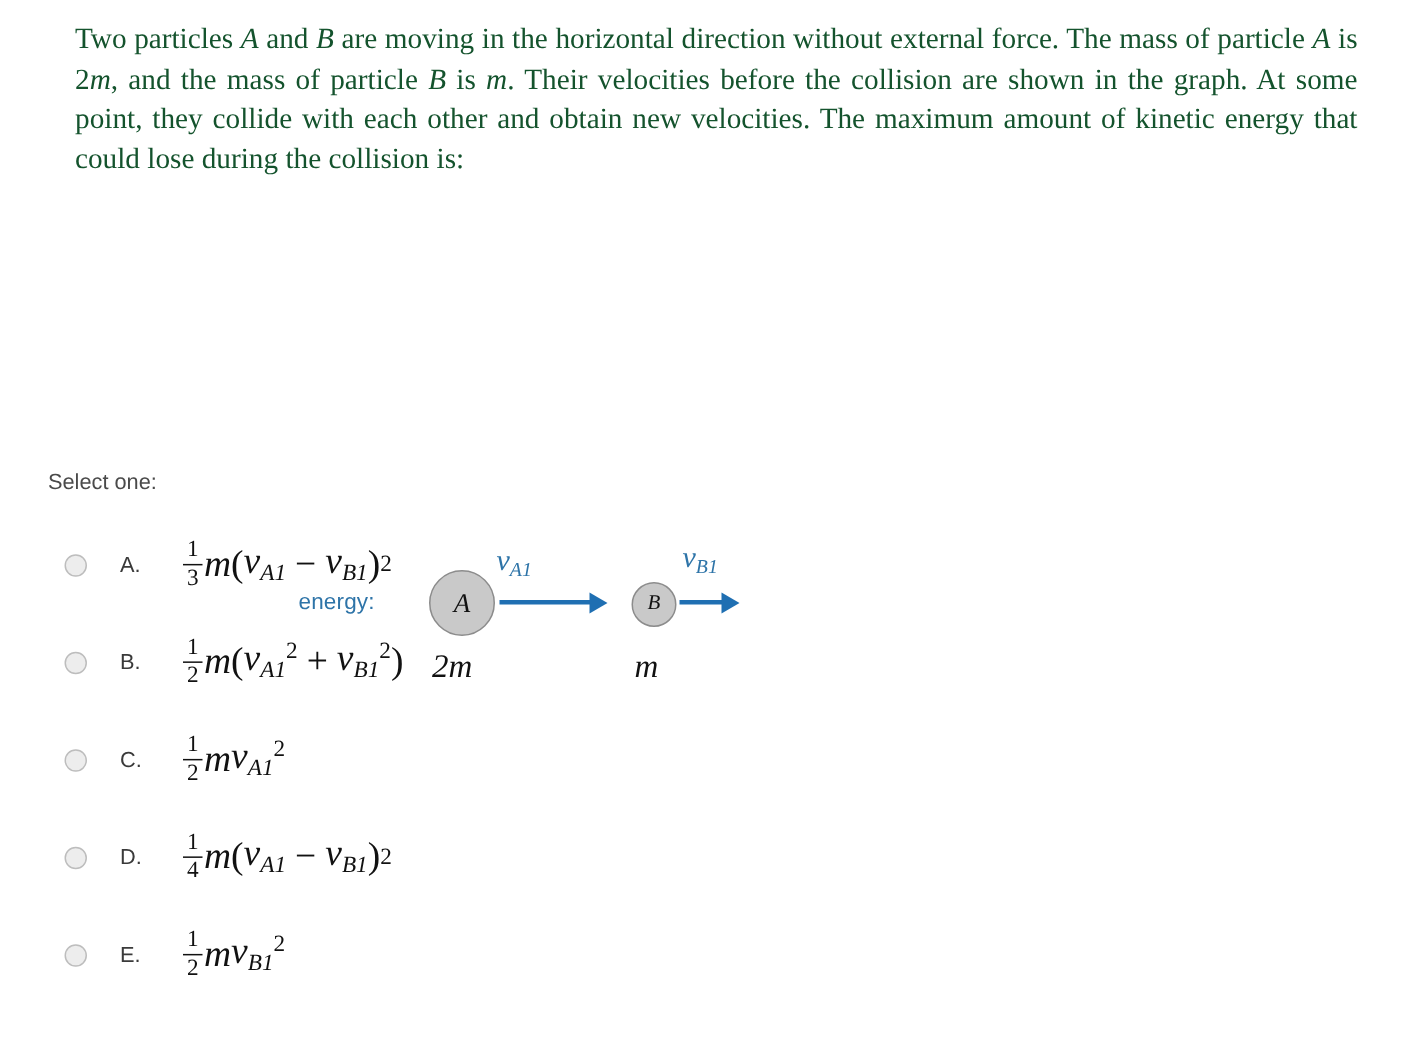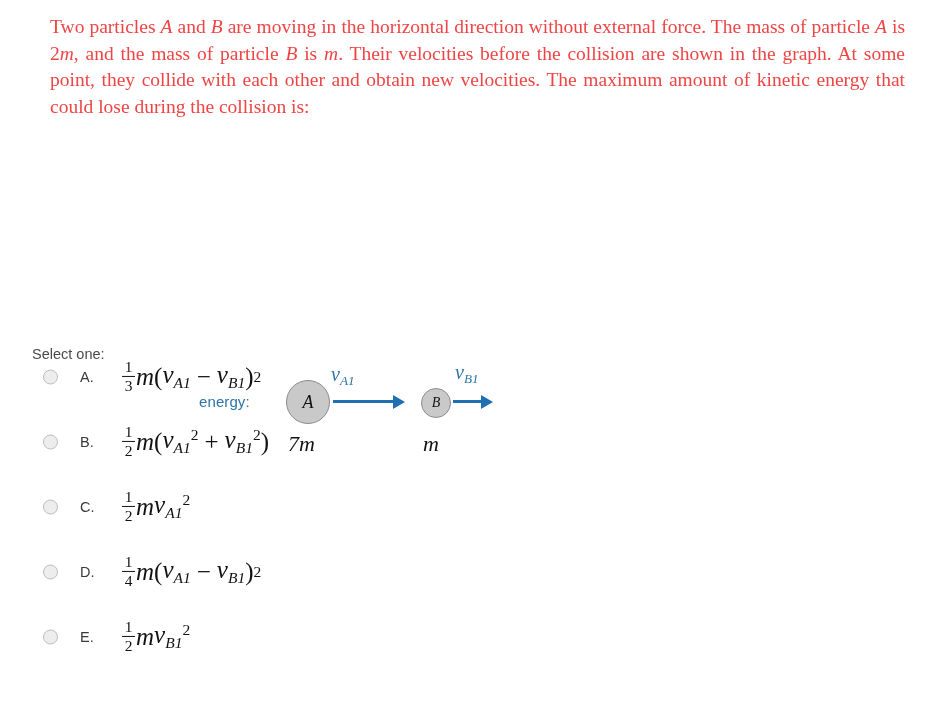--- a/index.html
+++ b/index.html
@@ -17,21 +17,21 @@
 
   
   .question-stem {
     position: absolute;
     left: 50px;
     top: 14px;
     width: 855px;
     font-family: "Liberation Serif", serif;
     font-size: 19.5px;
     line-height: 26.5px;
-    color: #ef4444;
+    color: #14532d;
     text-align: justify;
     text-justify: inter-word;
   }
   .question-stem .mi {
     font-style: italic;
   }
 
   
   .diagram {
     position: absolute;
@@ -130,21 +130,20 @@
   .mass-b { left: 423px; top: 253px; }
 
   
   .select-one {
     position: absolute;
     left: 32px;
     top: 314px;
     font-family: "Liberation Sans", sans-serif;
     font-size: 14.5px;
     color: #4a4a4a;
-    margin-top: 32px;
   }
   .options {
     position: absolute;
     left: 0;
     top: 344px;
     width: 952px;
   }
   .option-row {
     position: relative;
     height: 65px;
@@ -245,21 +244,21 @@
   </div>
   <div class="arrow arrow-a"></div>
   <div class="v-label v-label-a" id="v-label-a"><span>v</span><sub>A1</sub></div>
 
   <div class="particle particle-b">
     <span>B</span>
   </div>
   <div class="arrow arrow-b"></div>
   <div class="v-label v-label-b" id="v-label-b"><span>v</span><sub>B1</sub></div>
 
-  <div class="mass-label mass-a">7m</div>
+  <div class="mass-label mass-a">2m</div>
   <div class="mass-label mass-b">m</div>
 </div>
 
 <div class="select-one">Select one:</div>
 <div class="options" id="options-list">
     <div class="option-row">
       <span class="radio"></span>
       <span class="option-letter">A.</span>
       <span class="option-formula">
         <span class="frac">

